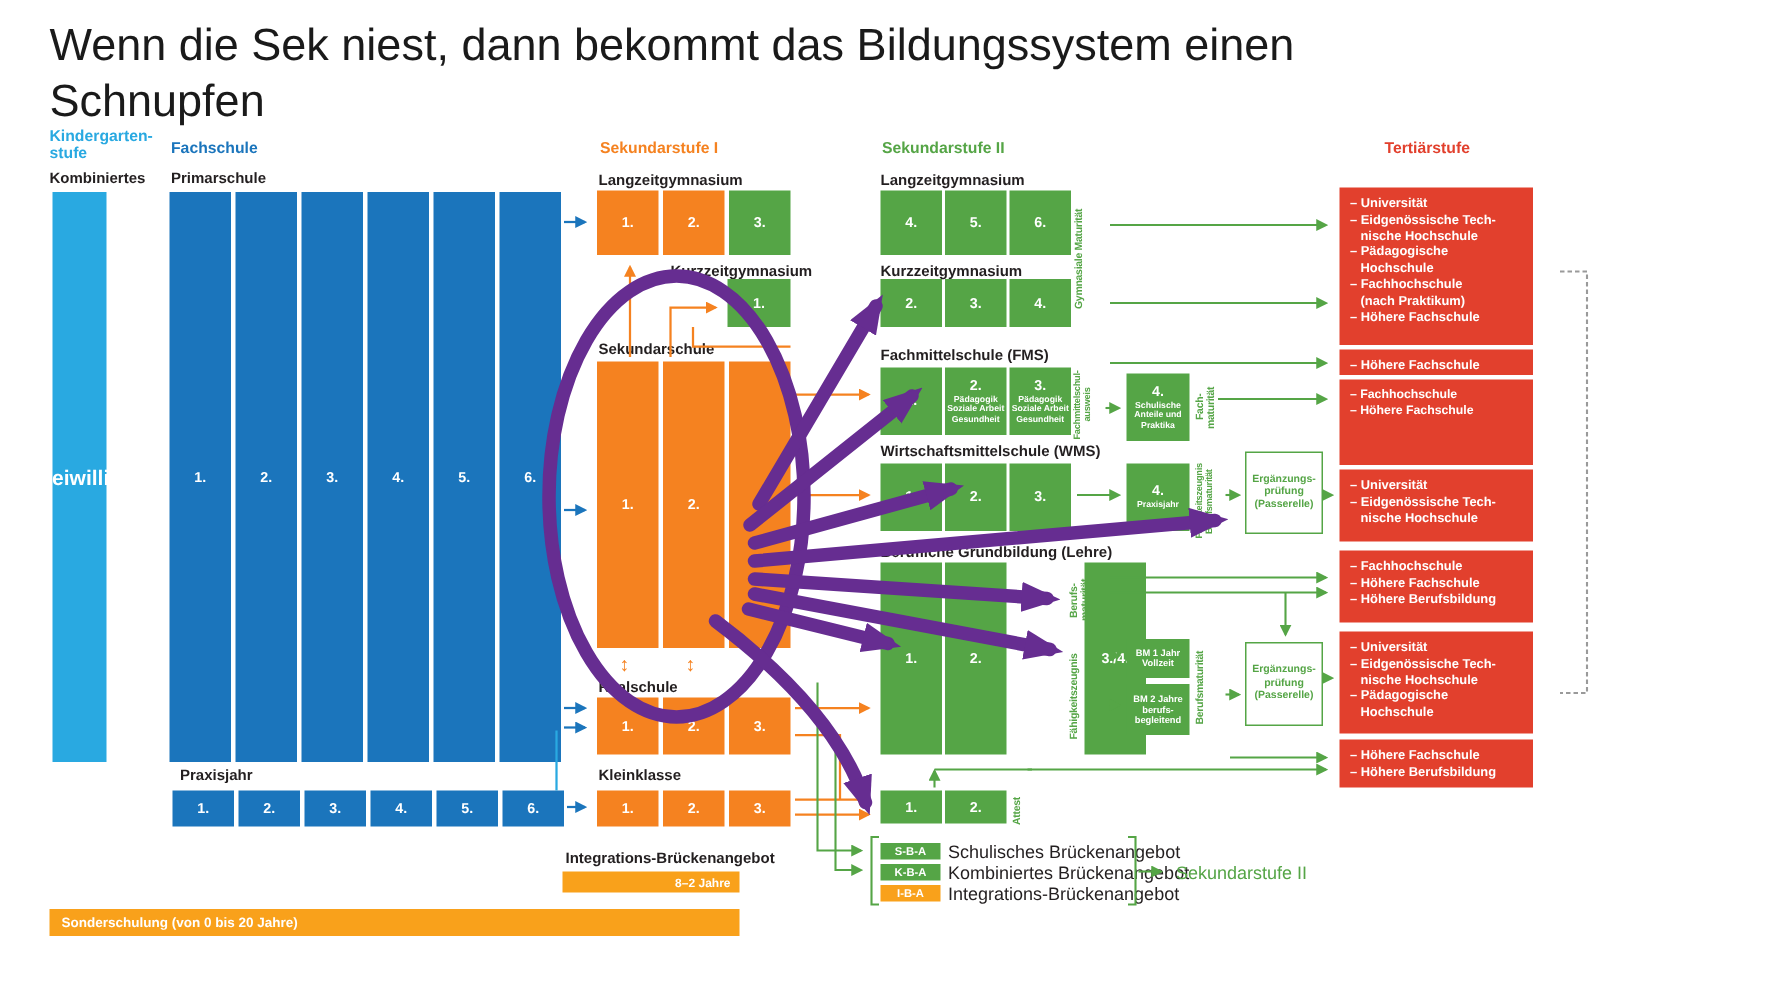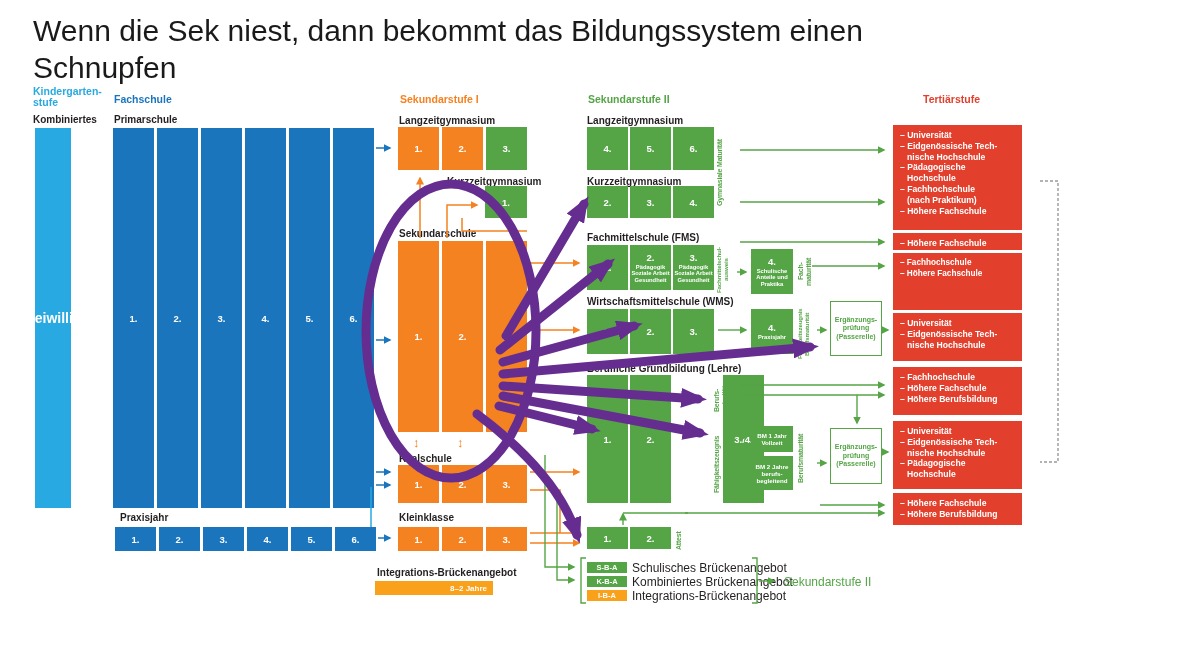--- a/index.html
+++ b/index.html
@@ -83,20 +83,21 @@
   <div class="cell or" style="left:486px;top:465px;width:41px;height:38px;">3.</div>
 
   <div class="seclabel" style="left:399px;top:512px;">Kleinklasse</div>
   <div class="cell or" style="left:398px;top:527px;width:41px;height:24px;">1.</div>
   <div class="cell or" style="left:442px;top:527px;width:41px;height:24px;">2.</div>
   <div class="cell or" style="left:486px;top:527px;width:41px;height:24px;">3.</div>
 
   <div class="seclabel" style="left:377px;top:567px;">Integrations-Brückenangebot</div>
   <div class="cell ol bar-label" style="left:375px;top:581px;width:118px;height:14px;justify-content:flex-end;padding-right:6px;font-size:8px;">8–2 Jahre</div>
 
+  <div class="cell ol bar-label" style="left:33px;top:606px;width:460px;height:18px;justify-content:flex-start;padding-left:8px;font-size:9px;">Sonderschulung (von 0 bis 20 Jahre)</div>
 
   <div class="seclabel" style="left:587px;top:115px;">Langzeitgymnasium</div>
   <div class="cell gr" style="left:587px;top:127px;width:41px;height:43px;">4.</div>
   <div class="cell gr" style="left:630px;top:127px;width:41px;height:43px;">5.</div>
   <div class="cell gr" style="left:673px;top:127px;width:41px;height:43px;">6.</div>
 
   <div class="seclabel" style="left:587px;top:176px;">Kurzzeitgymnasium</div>
   <div class="cell gr" style="left:587px;top:186px;width:41px;height:32px;">2.</div>
   <div class="cell gr" style="left:630px;top:186px;width:41px;height:32px;">3.</div>
   <div class="cell gr" style="left:673px;top:186px;width:41px;height:32px;">4.</div>

